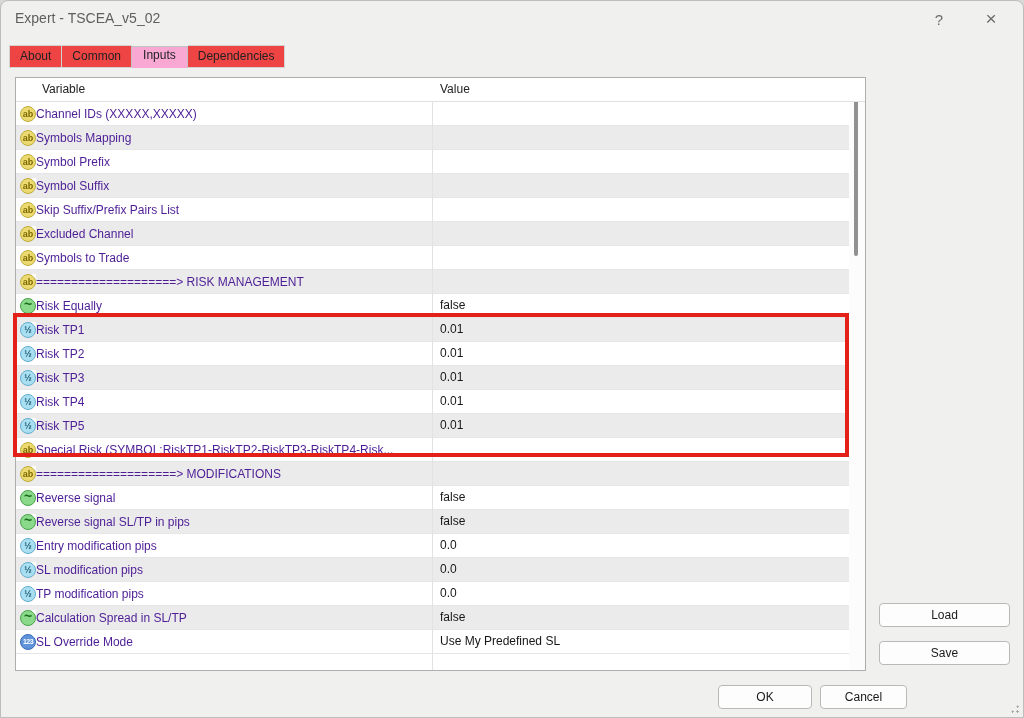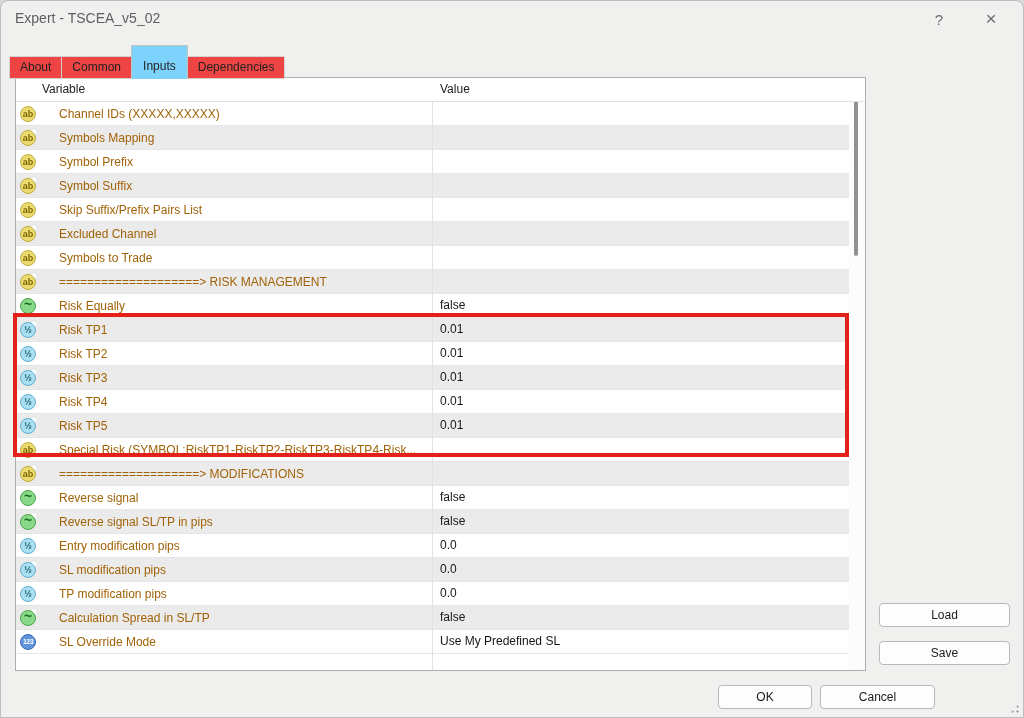--- a/index.html
+++ b/index.html
@@ -16,34 +16,34 @@
   .title-text{position:absolute;left:14px;top:9px;font-size:14px;color:#5f5f5f;}
   .tb-btn{position:absolute;top:0;height:36px;width:44px;display:flex;align-items:center;justify-content:center;
           color:#6e6e6e;cursor:pointer;background:transparent;border:none;font-family:inherit;}
   .help-btn{right:62px;font-size:15px;}
   .close-btn{right:10px;font-size:19px;font-weight:300;}
   
   .tabs{position:absolute;left:8px;top:44px;display:flex;align-items:flex-end;z-index:3;}
   .tab{font-size:12px;padding:3px 10px 4px;background:#ef4444;border:1px solid #d2d2d2;
        border-left:none;color:#222;cursor:pointer;line-height:14px;}
   .tab:first-child{border-left:1px solid #d2d2d2;}
-  .tab.active{background:#7dd3fc;border:1px solid #c3c3c3;border-bottom:none;
-              padding:13px 11px 6px;margin-left:-1px;position:relative;z-index:4;}
+  .tab.active{background:#f9a8d4;border:1px solid #c3c3c3;border-bottom:none;
+              padding:1px 11px 6px;margin-left:-1px;position:relative;z-index:4;}
   
   .listbox{position:absolute;left:14px;top:76px;width:851px;height:594px;
            background:#ffffff;border:1px solid #aeaeae;box-sizing:border-box;overflow:hidden;}
   .col-divider{position:absolute;left:416px;top:0;bottom:0;width:1px;background:#e2e2e2;z-index:1;}
   .list-header{position:relative;height:24px;border-bottom:1px solid #e0e0e0;box-sizing:border-box;background:#fff;z-index:2;}
   .hdr-var{position:absolute;left:26px;top:4px;font-size:12px;color:#222;}
   .hdr-val{position:absolute;left:424px;top:4px;font-size:12px;color:#222;}
   .rows{position:absolute;left:0;top:24px;width:833px;height:568px;overflow:hidden;}
   .row{position:relative;height:24px;box-sizing:border-box;border-bottom:1px solid #e6e6e6;
        display:flex;align-items:center;background:#fff;cursor:default;}
   .row:nth-child(even){background:#ebebeb;}
-  .row .label{font-size:12px;margin-left:23px;white-space:nowrap;overflow:hidden;color:#a16207;}
+  .row .label{font-size:12px;margin-left:0;white-space:nowrap;overflow:hidden;color:#4c1d95;}
   .row .value{position:absolute;left:424px;top:0;line-height:23px;font-size:12px;color:#161616;white-space:nowrap;}
   
   .picon{position:relative;width:16px;height:16px;margin-left:4px;flex:0 0 16px;
          border-radius:8px;display:flex;align-items:center;justify-content:center;
          font-weight:bold;box-sizing:border-box;}
   .picon::after{content:'';position:absolute;top:-1px;right:-1px;width:0;height:0;
          border-top:5px solid rgba(255,255,255,0.95);border-left:5px solid transparent;}
   .picon.string{background:#ecd96f;border:1px solid #bfae3e;color:#7a6a00;font-size:9px;}
   .picon.bool{background:#8ad88a;border:1px solid #48a548;color:#176e17;font-size:14px;}
   .picon.bool span{transform:translateY(-2px);}
@@ -54,21 +54,21 @@
   .scroll-thumb{position:absolute;left:5px;top:20px;width:4px;height:158px;background:#919191;border-radius:2px;cursor:pointer;}
   
   .highlight-rect{position:absolute;left:12px;top:312px;width:836px;height:144px;
                   border:4px solid #e32118;box-sizing:border-box;z-index:6;pointer-events:none;}
   
   .btn{position:absolute;height:24px;background:#fdfdfd;border:1px solid #b9b9b9;border-radius:4px;
        font-size:12px;font-family:inherit;color:#1a1a1a;cursor:pointer;padding:0;box-sizing:border-box;}
   .btn-load{left:878px;top:602px;width:131px;}
   .btn-save{left:878px;top:640px;width:131px;}
   .btn-ok{left:717px;top:684px;width:94px;}
-  .btn-cancel{left:819px;top:684px;width:115px;text-align:center;}
+  .btn-cancel{left:819px;top:684px;width:87px;text-align:center;}
   .btn-reset{left:922px;top:724px;width:76px;}
   
   .resize-grip{position:absolute;right:3px;bottom:3px;width:11px;height:11px;cursor:nwse-resize;
        background-image:radial-gradient(circle,#a9a9a9 1.2px,transparent 1.3px);
        background-size:5px 5px;background-position:1px 1px;
        clip-path:polygon(100% 0,100% 100%,0 100%);}
 </style>
 </head>
 <body>
 

